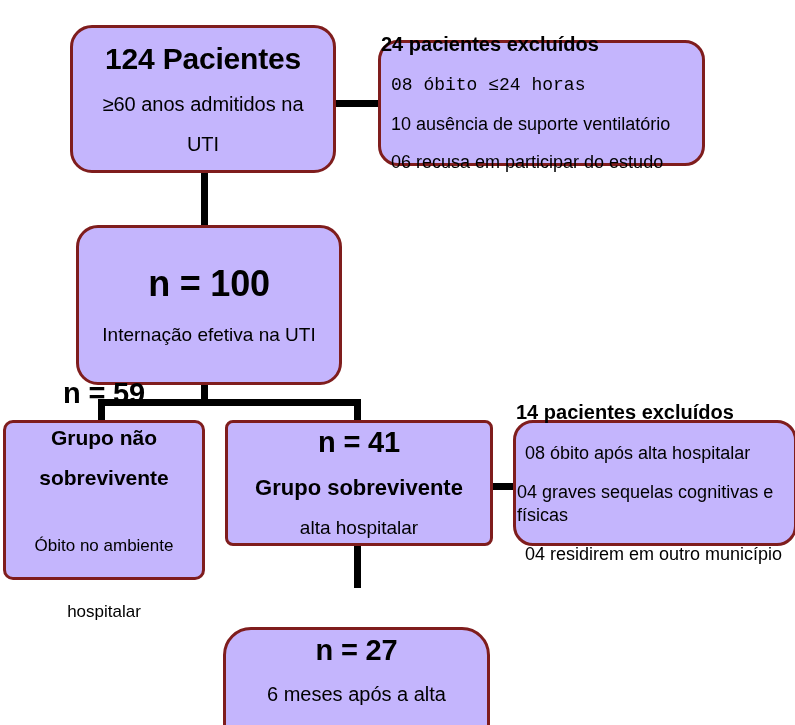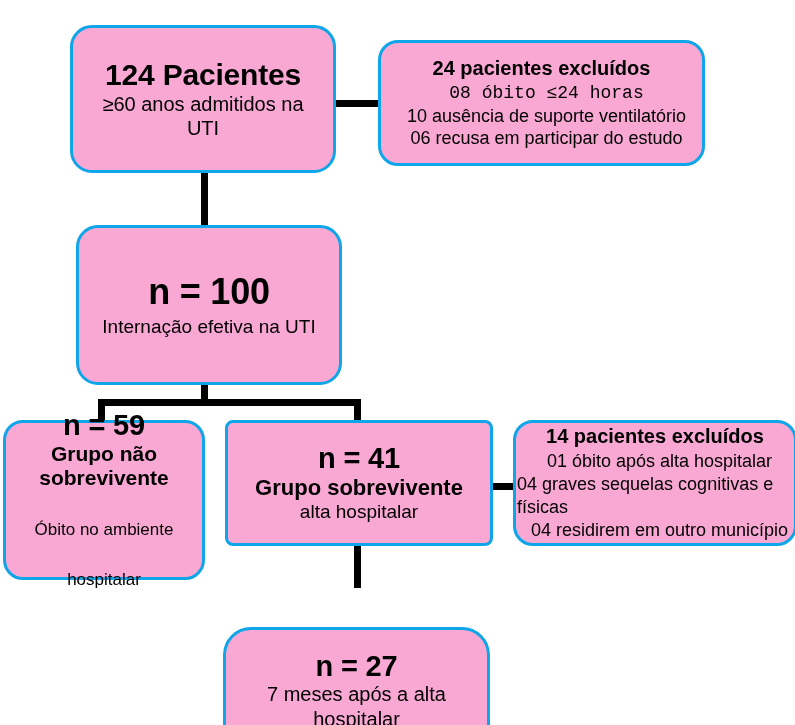--- a/index.html
+++ b/index.html
@@ -14,32 +14,33 @@
   #flowchart {
     position: relative;
     width: 795px;
     height: 725px;
     background: #ffffff;
     overflow: hidden;
   }
   .node {
     position: absolute;
     box-sizing: border-box;
-    border: 3px solid #0ea5e9;
+    border: 3px solid #7f1d1d;
     border-radius: 22px;
-    background: #f9a8d4;
+    background: #c4b5fd;
     display: flex;
     flex-direction: column;
     justify-content: center;
     align-items: center;
     text-align: center;
     z-index: 2;
+    gap: 16px;
   }
   .node.left-align {
-    align-items: center;
+    align-items: flex-start;
     text-align: left;
   }
   .ttl-xl {
     font-size: 30px;
     font-weight: bold;
     line-height: 1.14;
     letter-spacing: -0.2px;
   }
   .ttl-lg {
     font-size: 26px;
@@ -90,21 +91,21 @@
   
   .conn {
     position: absolute;
     background: #000000;
     z-index: 1;
   }
   
   #box-top      { left: 70px;  top: 25px;  width: 266px; height: 148px; }
   #box-excl-24  { left: 378px; top: 40px;  width: 327px; height: 126px; border-radius: 20px; }
   #box-n100     { left: 76px;  top: 225px; width: 266px; height: 160px; }
-  #box-n59      { left: 3px;   top: 420px; width: 202px; height: 160px; border-radius: 20px; text-align: right; }
+  #box-n59      { left: 3px;   top: 420px; width: 202px; height: 160px; border-radius: 10px; text-align: right; }
   #box-n41      { left: 225px; top: 420px; width: 268px; height: 126px; border-radius: 8px; }
   #box-excl-14  { left: 513px; top: 420px; width: 284px; height: 126px; border-radius: 20px; }
   #box-n27      { left: 223px; top: 585px; width: 267px; height: 127px; border-radius: 28px; margin-top: 42px; }
 
   
   #conn-top-to-excl { left: 333px; top: 100px; width: 48px;  height: 7px; }
   #conn-top-to-n100 { left: 201px; top: 170px; width: 7px;   height: 58px; }
   #conn-n100-stub   { left: 201px; top: 382px; width: 7px;   height: 22px; }
   #conn-split-bar   { left: 98px;  top: 399px; width: 263px; height: 7px; }
   #conn-split-left  { left: 98px;  top: 399px; width: 7px;   height: 25px; }
@@ -153,24 +154,24 @@
   </div>
 
   <div class="node" id="box-n41">
     <div class="ttl-lg" style="font-size:29px;">n = 41</div>
     <div class="bold-sub" style="font-size:22px;">Grupo sobrevivente</div>
     <div class="sub-md">alta hospitalar</div>
   </div>
 
   <div class="node left-align" id="box-excl-14">
     <div class="excl-head">14 pacientes excluídos</div>
-    <div class="excl-line" style="padding-left:9px;">01 óbito após alta hospitalar</div>
+    <div class="excl-line" style="padding-left:9px;">08 óbito após alta hospitalar</div>
     <div class="excl-line wrap" style="padding-left:1px; padding-right:6px;">04 graves sequelas cognitivas e físicas</div>
     <div class="excl-line" style="padding-left:9px;">04 residirem em outro município</div>
   </div>
 
   <div class="node" id="box-n27">
     <div class="ttl-lg" style="font-size:29px;">n = 27</div>
-    <div class="sub-lg pad-h">7 meses após a alta</div>
+    <div class="sub-lg pad-h">6 meses após a alta</div>
     <div class="sub-lg pad-h">hospitalar</div>
   </div>
 
 </div>
 
 </body></html>

